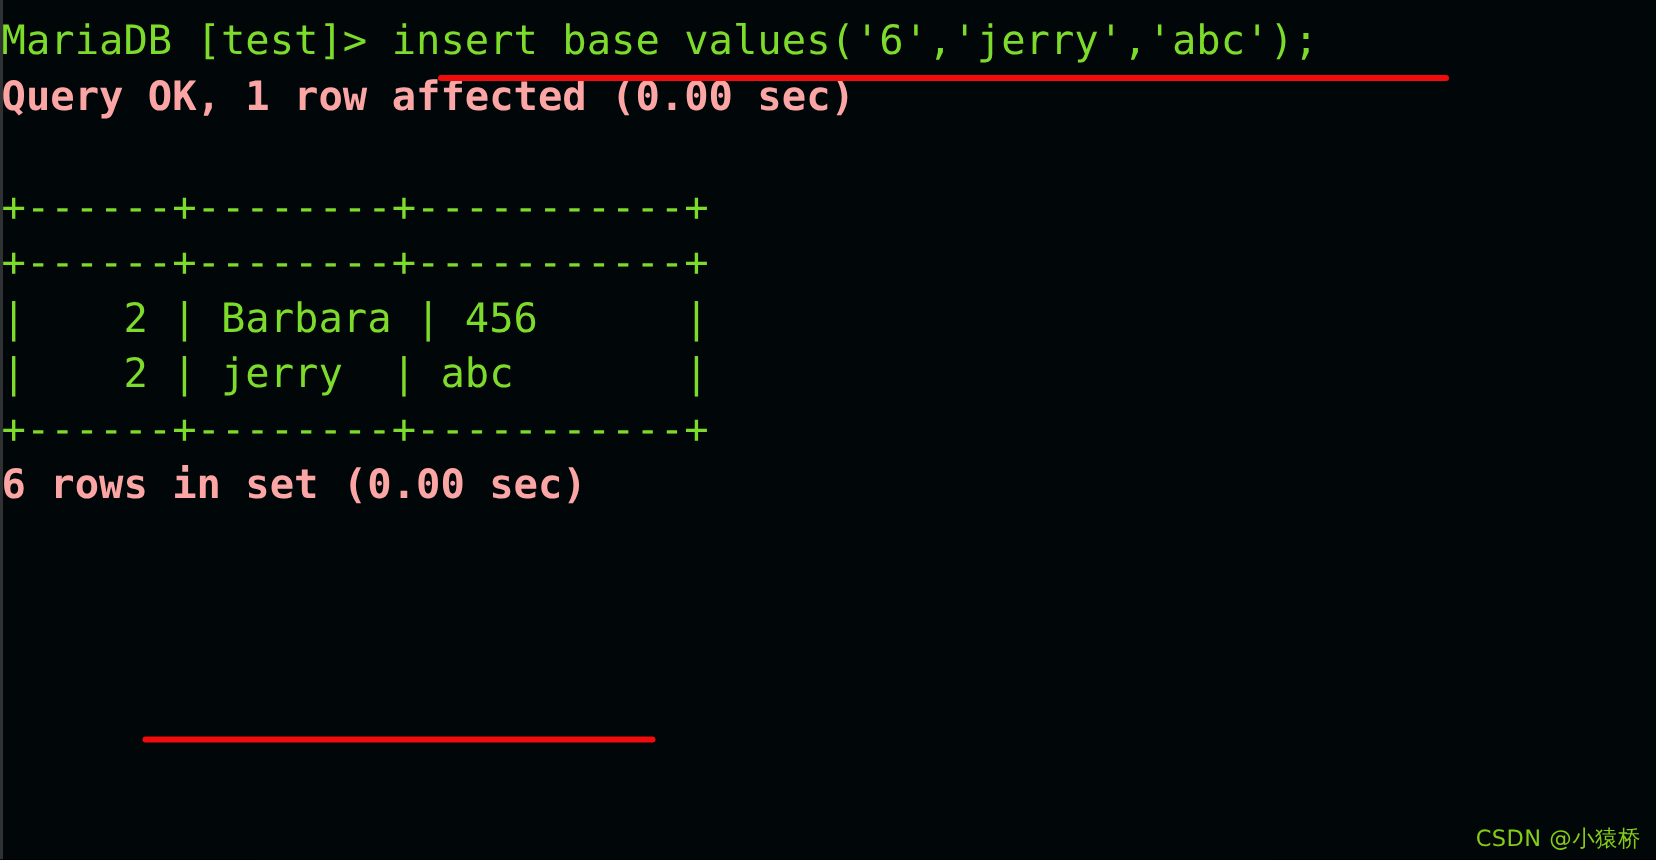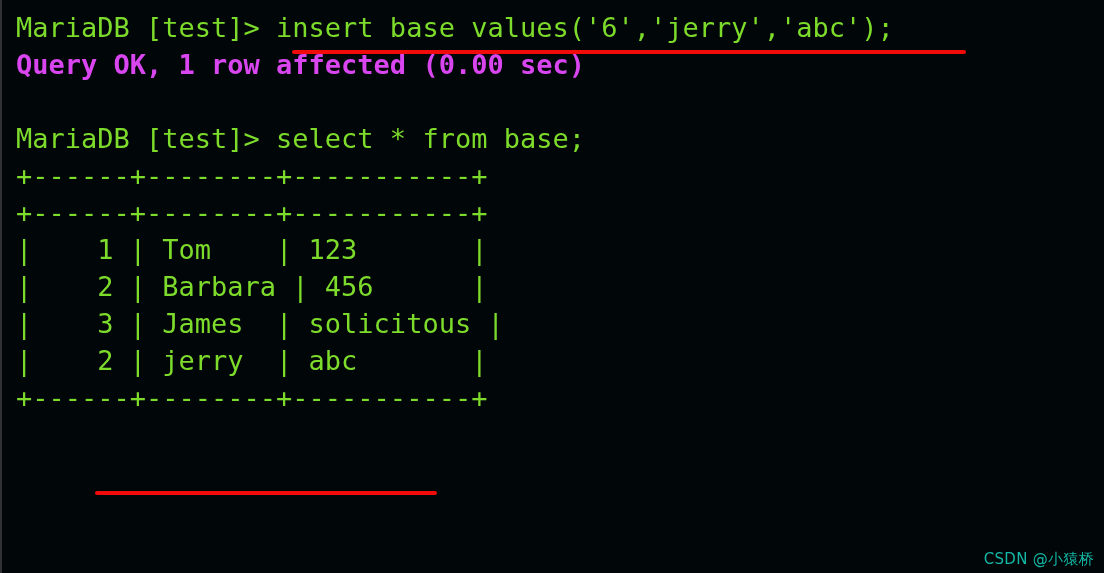--- a/index.html
+++ b/index.html
@@ -23,25 +23,25 @@
     position: absolute;
     left: 0px;
     top: 9px;
     width: 1104px;
   }
   .line {
     height: 37px;
     white-space: pre;
     color: #7ddc2b;
     font-weight: normal;
-    padding-left: 16px;
+    padding-left: 1px;
   }
   .line.bold {
     font-weight: bold;
-    color: #d946ef;
+    color: #fca5a5;
   }
   .line.blank {
     color: transparent;
   }
   .underline-mark {
     position: absolute;
     background: #f10b0b;
     height: 4px;
     border-radius: 2px;
   }
@@ -52,21 +52,21 @@
   }
   #underline-row6 {
     left: 95px;
     top: 491px;
     width: 342px;
   }
   #watermark {
     position: absolute;
     right: 10px;
     bottom: 4px;
-    color: #14b8a6;
+    color: #84cc16;
     font-family: "DejaVu Sans", "Liberation Sans", sans-serif;
     font-size: 15px;
     line-height: 20px;
     letter-spacing: 0.3px;
     white-space: pre;
   }
   #left-edge {
     position: absolute;
     left: 0;
     top: 0;
@@ -80,28 +80,26 @@
 <body>
 
 <div id="terminal">
 
   <div id="left-edge"></div>
 
   <div id="screen">
     <div class="line">MariaDB [test]&gt; insert base values('6','jerry','abc');</div>
     <div class="line bold">Query OK, 1 row affected (0.00 sec)</div>
     <div class="line blank"> </div>
-    <div class="line">MariaDB [test]&gt; select * from base;</div>
     <div class="line">+------+--------+-----------+</div>
     <div class="line">+------+--------+-----------+</div>
-    <div class="line">|    1 | Tom    | 123       |</div>
     <div class="line">|    2 | Barbara | 456      |</div>
-    <div class="line">|    3 | James  | solicitous |</div>
     <div class="line">|    2 | jerry  | abc       |</div>
     <div class="line">+------+--------+-----------+</div>
+    <div class="line bold">6 rows in set (0.00 sec)</div>
   </div>
 
   <div class="underline-mark" id="underline-insert"></div>
   <div class="underline-mark" id="underline-row6"></div>
 
   <div id="watermark">CSDN @小猿桥</div>
 
 </div>
 
 </body></html>

